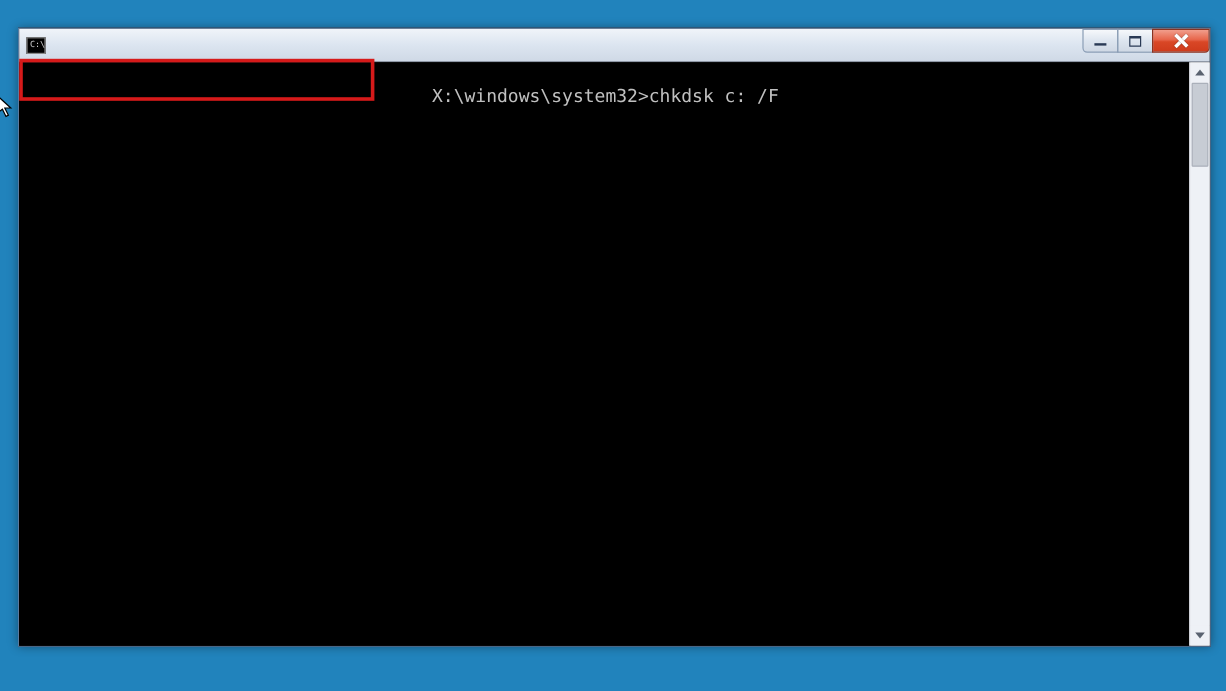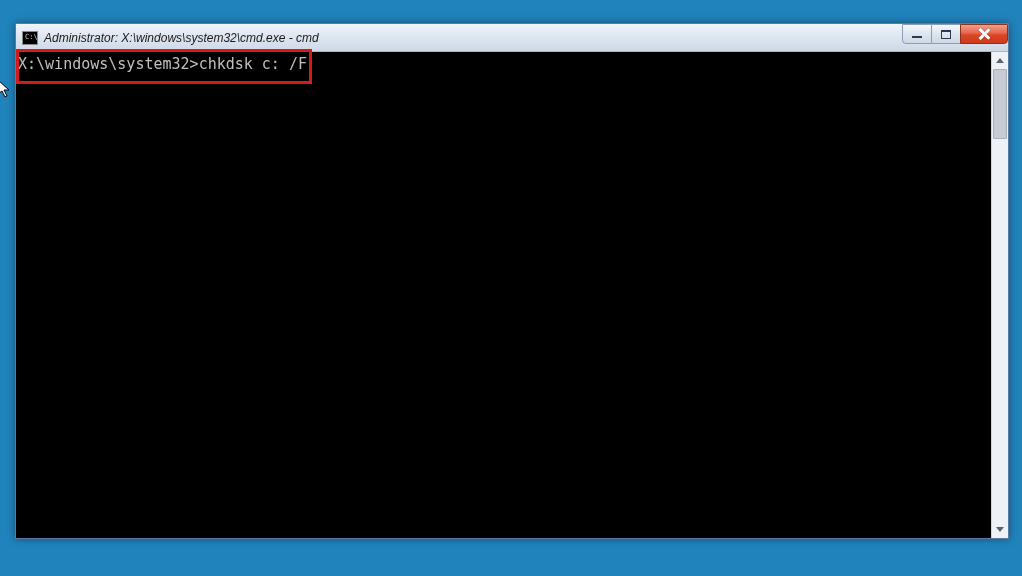--- a/index.html
+++ b/index.html
@@ -140,22 +140,23 @@
       position: relative;
       width: 100%;
       height: calc(100% - 28px);
       background: #000;
       display: flex;
     }
     
     .console-content {
       flex: 1;
       background: #000;
-      padding: 0;
+      padding: 16px;
       overflow: hidden;
+      text-align: center;
     }
     
     .console-line {
       font-family: "Consolas", "Lucida Console", monospace;
       font-size: 15px;
       color: #c0c0c0;
       white-space: pre;
       line-height: 20px;
       padding-left: 2px;
       padding-top: 2px;
@@ -238,21 +239,20 @@
 <svg class="cursor-pointer" viewBox="0 0 16 20">
   <path d="M0,0 L0,14 L4,11 L7,17 L9,16 L6,10 L11,10 Z" fill="#fff" stroke="#000" stroke-width="1"></path>
 </svg>
 
 <div class="window">
 
   <div class="titlebar">
     <div class="titlebar-icon">
       <span class="titlebar-icon-inner">C:\</span>
     </div>
-    <span class="titlebar-text">Administrator: X:\windows\system32\cmd.exe - cmd</span>
 
     <div class="window-controls">
       <div class="win-btn minimize" title="Minimize">
         <div class="min-glyph"></div>
       </div>
       <div class="win-btn maximize" title="Maximize">
         <div class="max-glyph"></div>
       </div>
       <div class="win-btn close" title="Close">
         <div class="close-glyph"></div>

